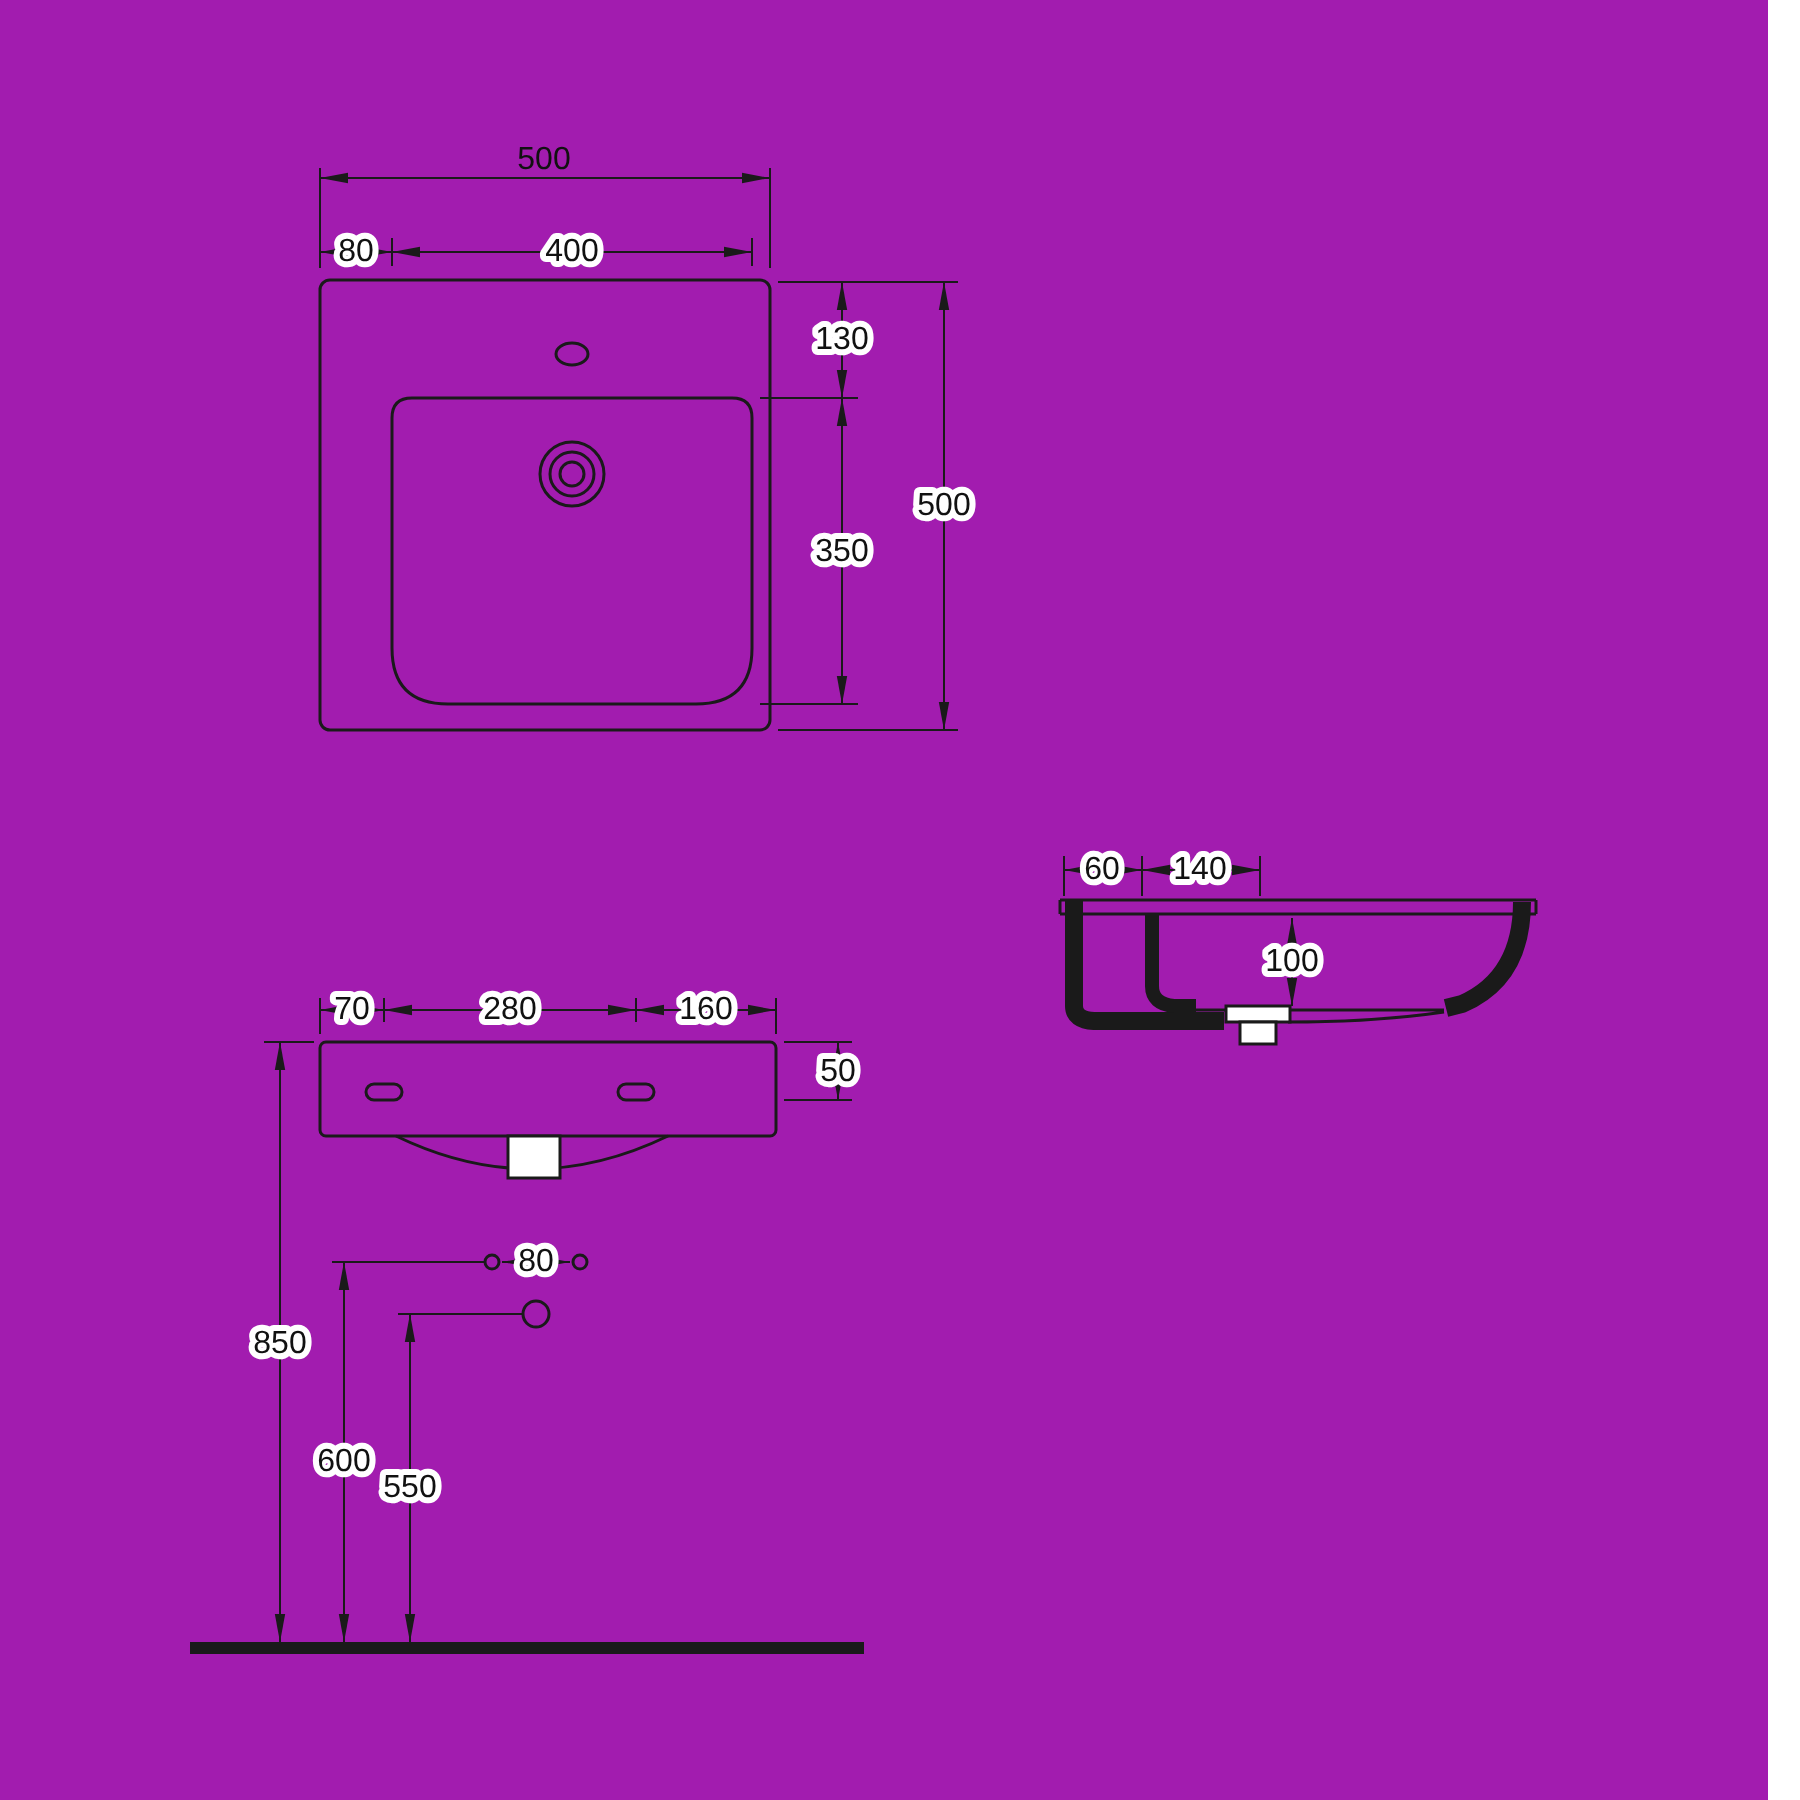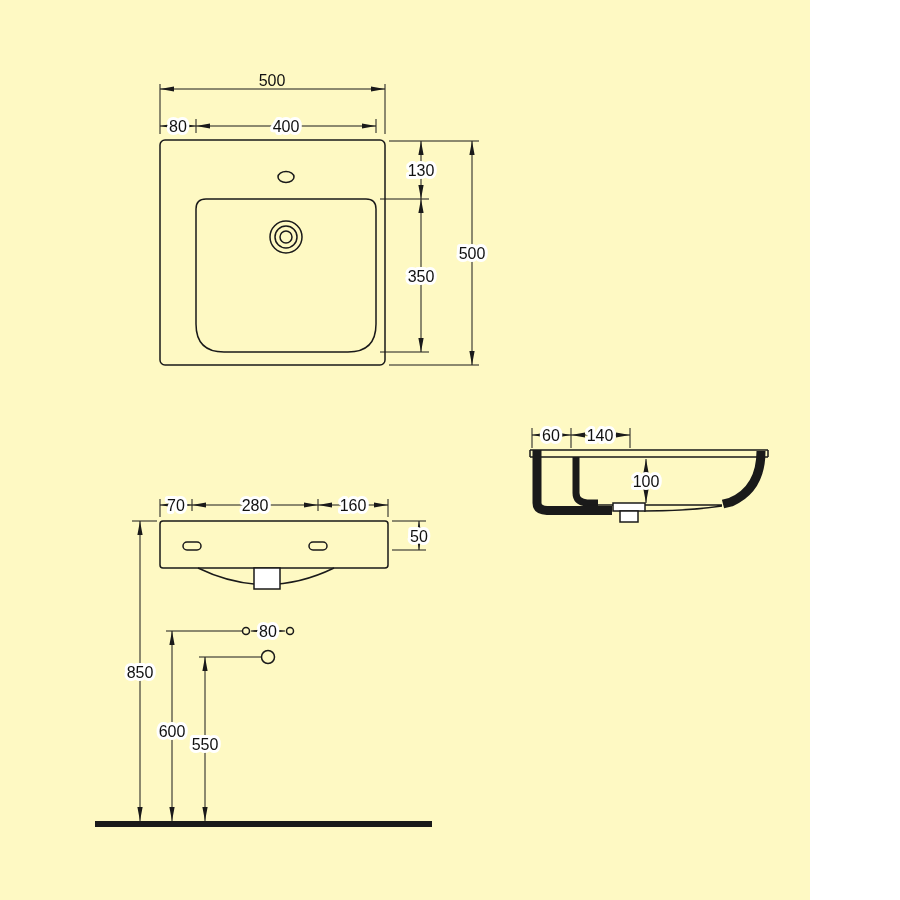--- a/index.html
+++ b/index.html
@@ -1,23 +1,23 @@
 <!DOCTYPE html>
 <html><head>
 <meta charset="utf-8">
 <style>
   html, body {
     margin: 0;
     padding: 0;
     background: #ffffff;
   }
   .canvas {
-    width: 810px;
+    width: 884px;
     height: 900px;
-    background: #fef9c3;
+    background: #a21caf;
     position: relative;
     overflow: hidden;
   }
   svg {
     display: block;
     font-family: "Liberation Sans", "DejaVu Sans", sans-serif;
   }
   .obj   { fill: none; stroke: #1a1a1a; stroke-width: 1.5; }
   .thin  { fill: none; stroke: #1a1a1a; stroke-width: 1; }
   .dim   { fill: none; stroke: #1a1a1a; stroke-width: 1; }

